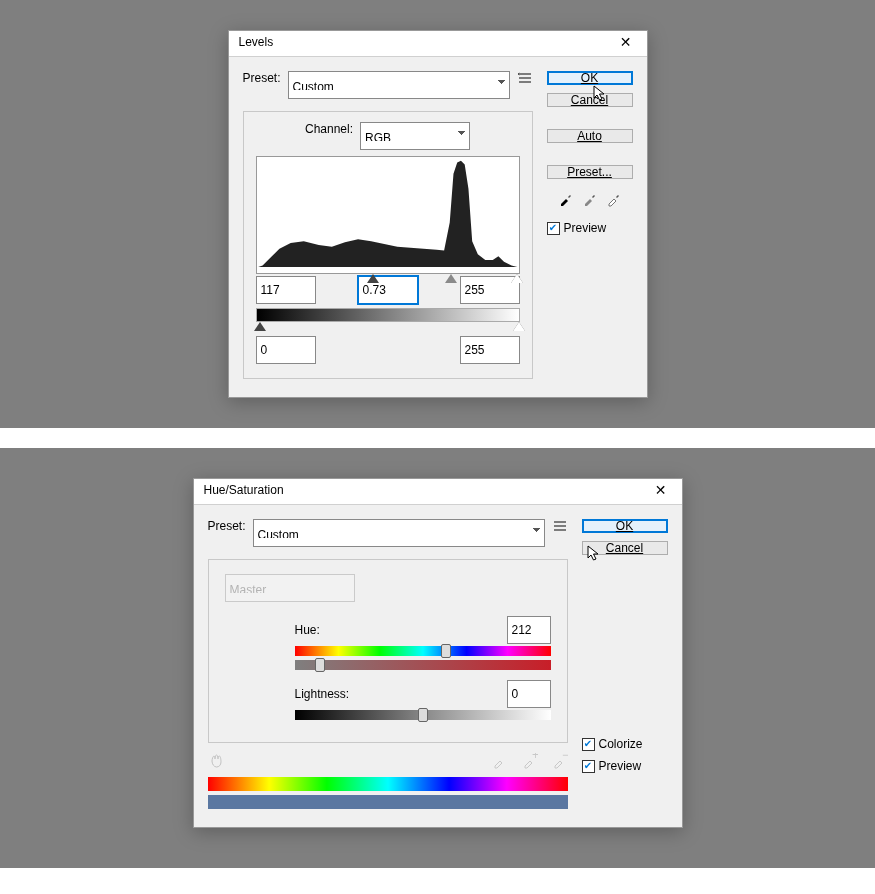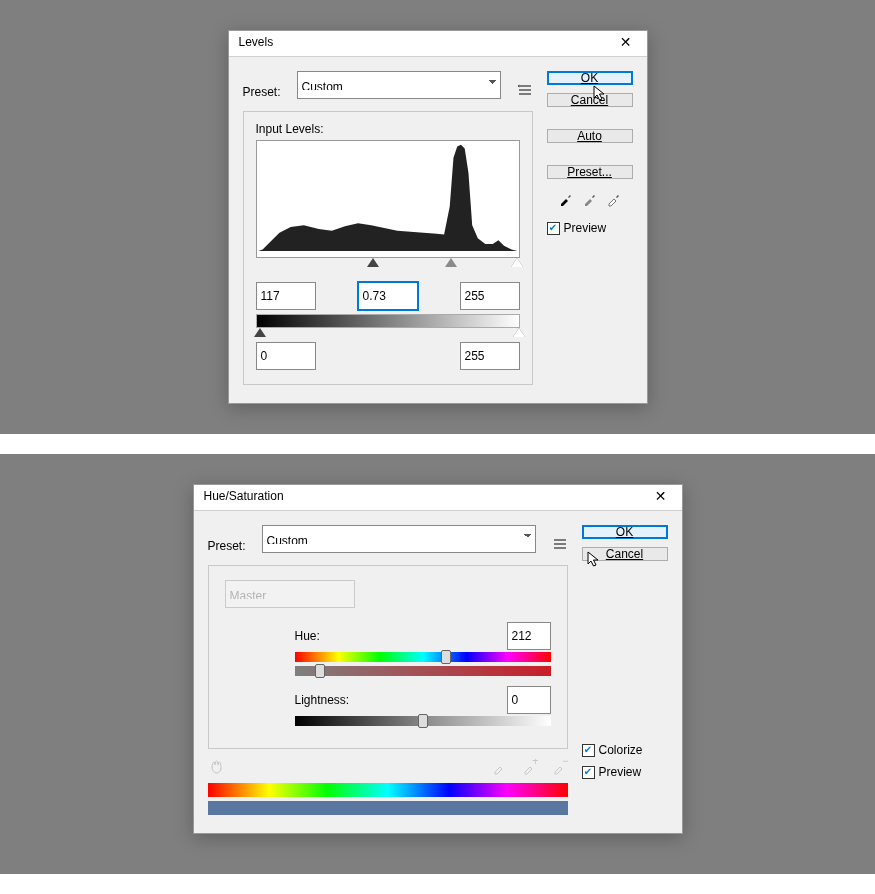--- a/index.html
+++ b/index.html
@@ -6,33 +6,33 @@
   body { margin: 0; background: #fff; }
   .stage { background: #7f7f7f; padding: 30px 0; display: flex; justify-content: center; }
   .gap { height: 20px; background: #fff; }
   .dialog { background: #f0f0f0; border: 1px solid #999; box-shadow: 0 4px 18px rgba(0,0,0,.25); position: relative; }
   .titlebar { display:flex; align-items:center; justify-content:space-between; height:26px; padding:0 6px 4px 10px; background:#fff; border-bottom:1px solid #d0d0d0;}
   .titlebar .title { font-size:12px; }
   .titlebar .close { width:30px; height:20px; display:flex; align-items:center; justify-content:center; font-size:14px; cursor:default;}
   .body { padding: 14px 14px 18px 14px; display:flex; gap:14px; }
   .left { flex:1; }
   .right { width:86px; display:flex; flex-direction:column; gap:8px; align-items:stretch; }
-  .row { display:flex; align-items:flex-end; gap:16px; }
+  .row { display:flex; align-items:flex-start; gap:7px; }
   .lbl { font-size:12px; }
   select, input[type=text] { height:28px; border:1px solid #888; background:#fff; padding:8px 4px; font-size:12px; }
   select { appearance:none; padding-right:18px; background-image:linear-gradient(45deg,transparent 50%,#555 50%),linear-gradient(135deg,#555 50%,transparent 50%); background-position: right 7px top 8px, right 3px top 8px; background-size:4px 4px,4px 4px; background-repeat:no-repeat;}
   .btn { height:14px; background:#e9e9e9; border:1px solid #adadad; font-size:12px; display:flex; align-items:center; justify-content:center; cursor:default;text-decoration:underline; }
   .btn.primary { border:2px solid #0078d7; background:#e5f1fb; }
   .fieldset { border:1px solid #c8c8c8; padding:10px 12px 14px 12px; margin-top:12px; position:relative; }
   .histo-wrap { border:1px solid #999; background:#fff; height:118px; position:relative; margin-top:4px;}
   .histo { position:absolute; inset:0;}
   .tri { width:0;height:0;border-left:6px solid transparent;border-right:6px solid transparent;border-bottom:9px solid #444; position:absolute;}
   .tri.gray{border-bottom-color:#8a8a8a;}
   .tri.white{border-bottom:9px solid #fff; filter:drop-shadow(0 0 0.6px #555);}
-  .inprow{display:flex;justify-content:space-between;margin-top:24px;}
+  .inprow{display:flex;justify-content:space-between;margin-top:2px;}
   .inprow input{width:60px;text-align:left;}
   .inprow input.active{border:1px solid #0078d7; outline:1px solid #0078d7;}
   .outgrad{height:14px;background:linear-gradient(to right,#000,#fff);margin-top:4px;position:relative; border:1px solid #aaa;}
   .eyedrops{display:flex;gap:8px;justify-content:center;margin-top:4px;}
   .eye{width:16px;height:16px;position:relative;}
   .eye svg{width:16px;height:16px;}
   .chk{display:flex;align-items:center;gap:4px;}
   .chk .box{width:13px;height:13px;border:1px solid #333;background:#fff;display:flex;align-items:center;justify-content:center;font-size:10px;color:#0078d7;line-height:1;}
   .preset-icon{width:16px;height:16px;display:flex;align-items:center;justify-content:center;}
   .cursor{position:absolute;width:14px;height:18px;pointer-events:none;}
@@ -70,21 +70,26 @@
           </select>
           <span class="preset-icon">
             <svg viewBox="0 0 16 16">
                 <path d="M2 3h12M2 7h12M2 11h12" stroke="#555" stroke-width="1.3"></path>
                 <path d="M1 3l1.2-1.2M1 3l1.2 1.2" stroke="#555" stroke-width="1"></path>
               </svg>
           </span>
         </div>
 
         <div class="fieldset">
-          <div class="lbl">Input Levels:</div>
+          <div class="row" style="justify-content:center;margin-bottom:6px;">
+            <span class="lbl">Channel:</span>
+            <select style="width:110px">
+              <option>RGB</option>
+            </select>
+          </div>
           <div class="histo-wrap">
             <svg class="histo" viewBox="0 0 280 118" preserveAspectRatio="none">
               <path fill="#222" d="M0,118 L0,118 L6,116 L14,108 L24,98 L36,92 L50,90 L66,94 L80,96 L94,91 L108,88 L122,90 L136,93 L150,96 L164,97 L178,98 L192,99 L200,100 L206,70 L210,18 L214,6 L218,4 L222,8 L226,34 L230,90 L236,104 L244,110 L252,110 L258,106 L264,112 L272,116 L280,118 Z"></path>
             </svg>
             <span class="tri" style="bottom:-10px;left:42%;"></span>
             <span class="tri gray" style="bottom:-10px;left:72%;"></span>
             <span class="tri white" style="bottom:-10px;left:97%;"></span>
           </div>
           <div class="inprow">
             <input type="text" value="117" style="">

